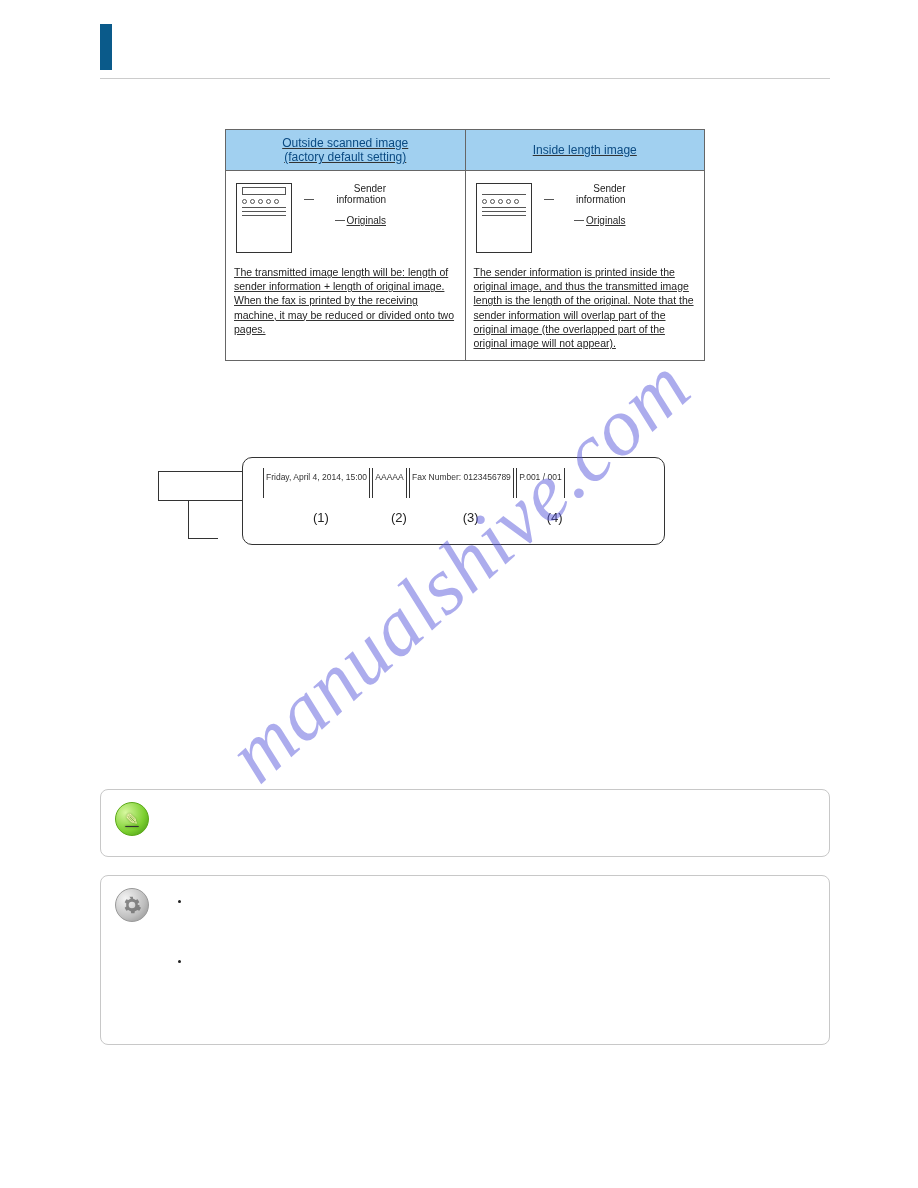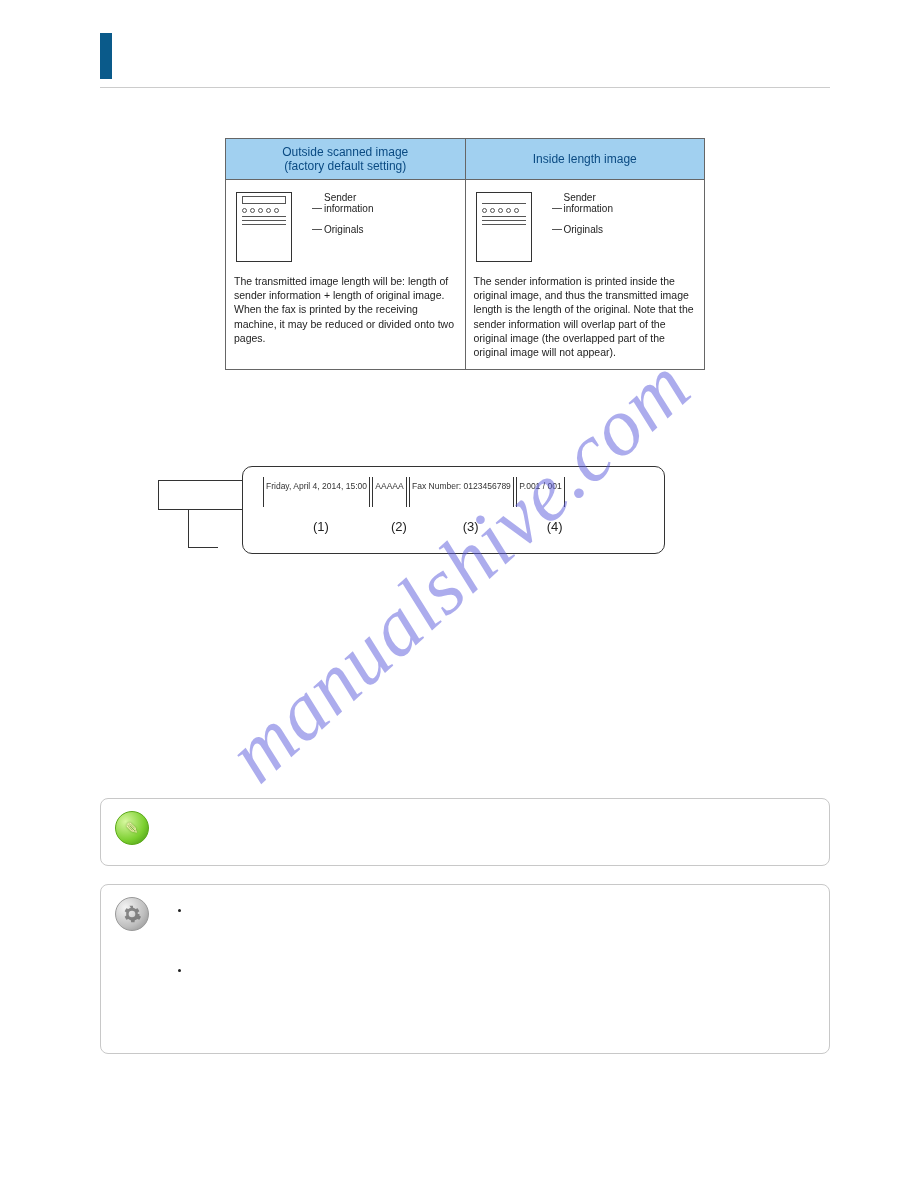--- a/index.html
+++ b/index.html
@@ -6,21 +6,22 @@
   body {
     font-family: Arial, Helvetica, sans-serif;
     background: #fff;
     width: 918px;
     height: 1188px;
     position: relative;
     color: #333;
     font-size: 11px;
   }
   .page {
-    padding: 33px 88px 40px 100px;
+    padding: 24px 88px 40px 100px;
+    text-decoration: underline;
   }
   .header-bar {
     width: 12px;
     height: 46px;
     background: #0a5a8a;
     margin-bottom: 8px;
   }
   .header-rule {
     border: none;
     border-top: 1px solid #ccc;
@@ -51,22 +52,23 @@
     line-height: 1.35;
     color: #222;
   }
   .diagram-cell {
     display: flex;
     flex-direction: column;
   }
   .doc-illus {
     display: flex;
     align-items: flex-start;
-    gap: 20px;
+    gap: 12px;
     margin: 4px 0 12px 2px;
+    text-align: right;
   }
   .mini-page {
     width: 56px;
     height: 70px;
     border: 1px solid #333;
     padding: 3px 5px;
     display: flex;
     flex-direction: column;
     gap: 3px;
   }

